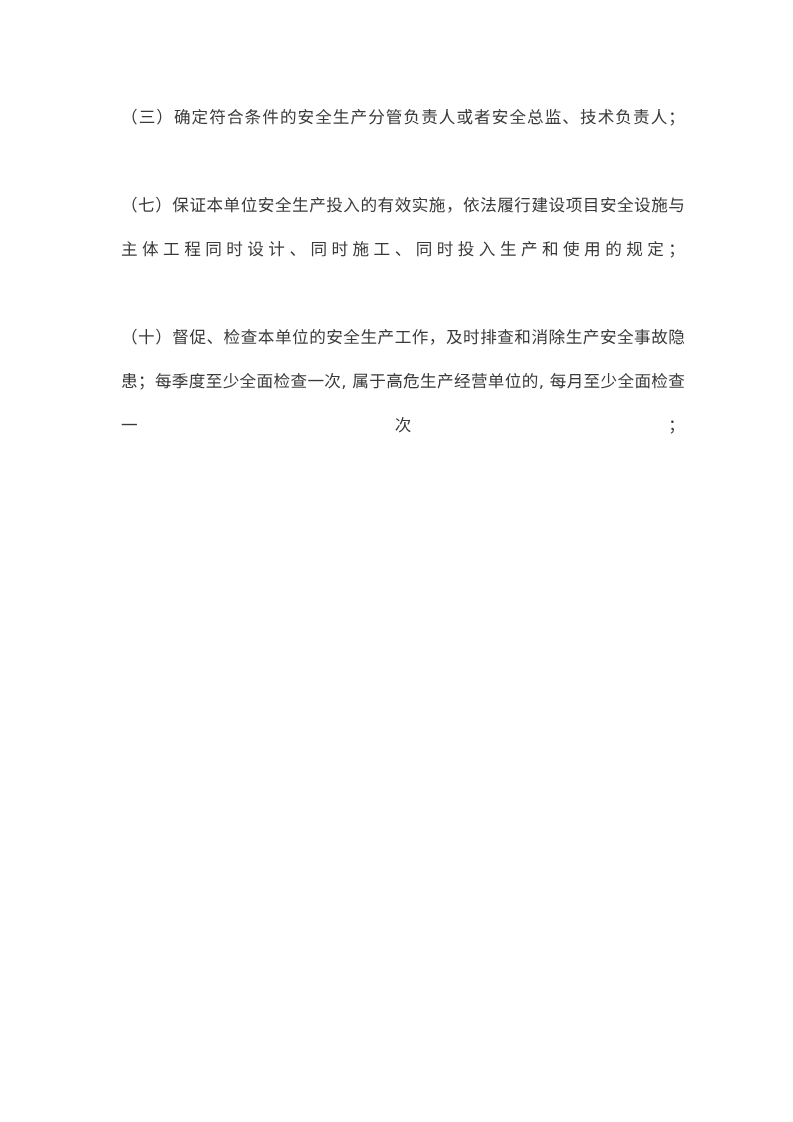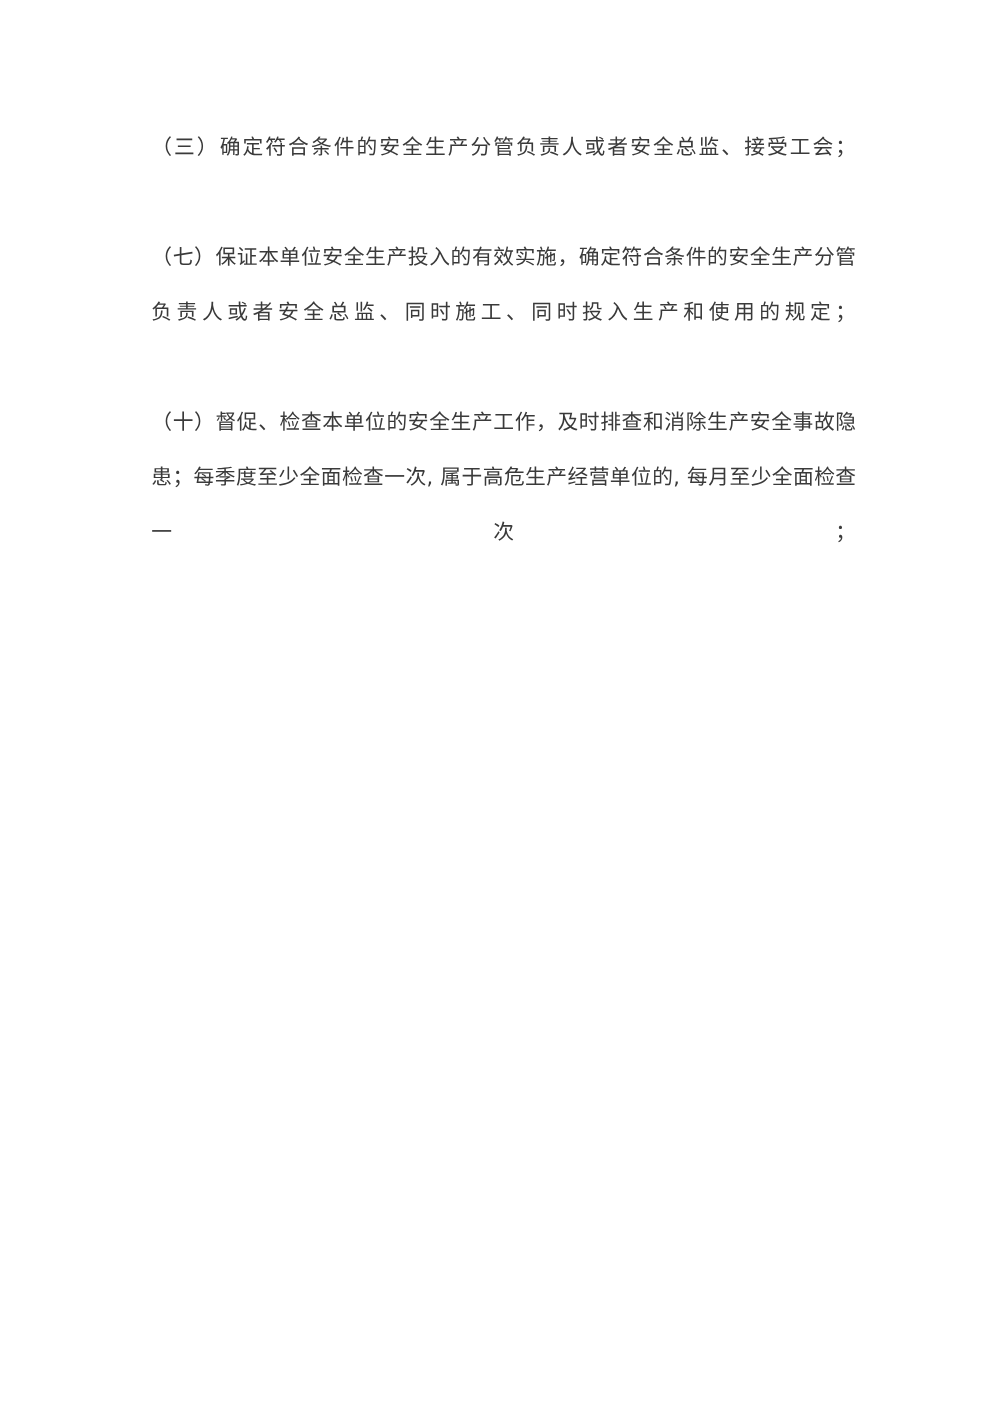--- a/index.html
+++ b/index.html
@@ -53,25 +53,25 @@
     display: inline-block;
     width: 100%;
   }
 </style>
 </head>
 <body>
 
 <div class="page">
   <div class="doc-body">
 
-    <p class="para indent">（三）确定符合条件的安全生产分管负责人或者安全总监、接受工会；</p>
+    <p class="para indent">（三）确定符合条件的安全生产分管负责人或者安全总监、技术负责人；</p>
 
 
 
 
-    <p class="para indent">（七）保证本单位安全生产投入的有效实施，确定符合条件的安全生产分管负责人或者安全总监、同时施工、同时投入生产和使用的规定；</p>
+    <p class="para indent">（七）保证本单位安全生产投入的有效实施，依法履行建设项目安全设施与主体工程同时设计、同时施工、同时投入生产和使用的规定；</p>
 
 
 
     <p class="para indent">（十）督促、检查本单位的安全生产工作，及时排查和消除生产安全事故隐患；每季度至少全面检查一次, 属于高危生产经营单位的, 每月至少全面检查一次；</p>
 
   </div>
 </div>
 
 </body></html>

